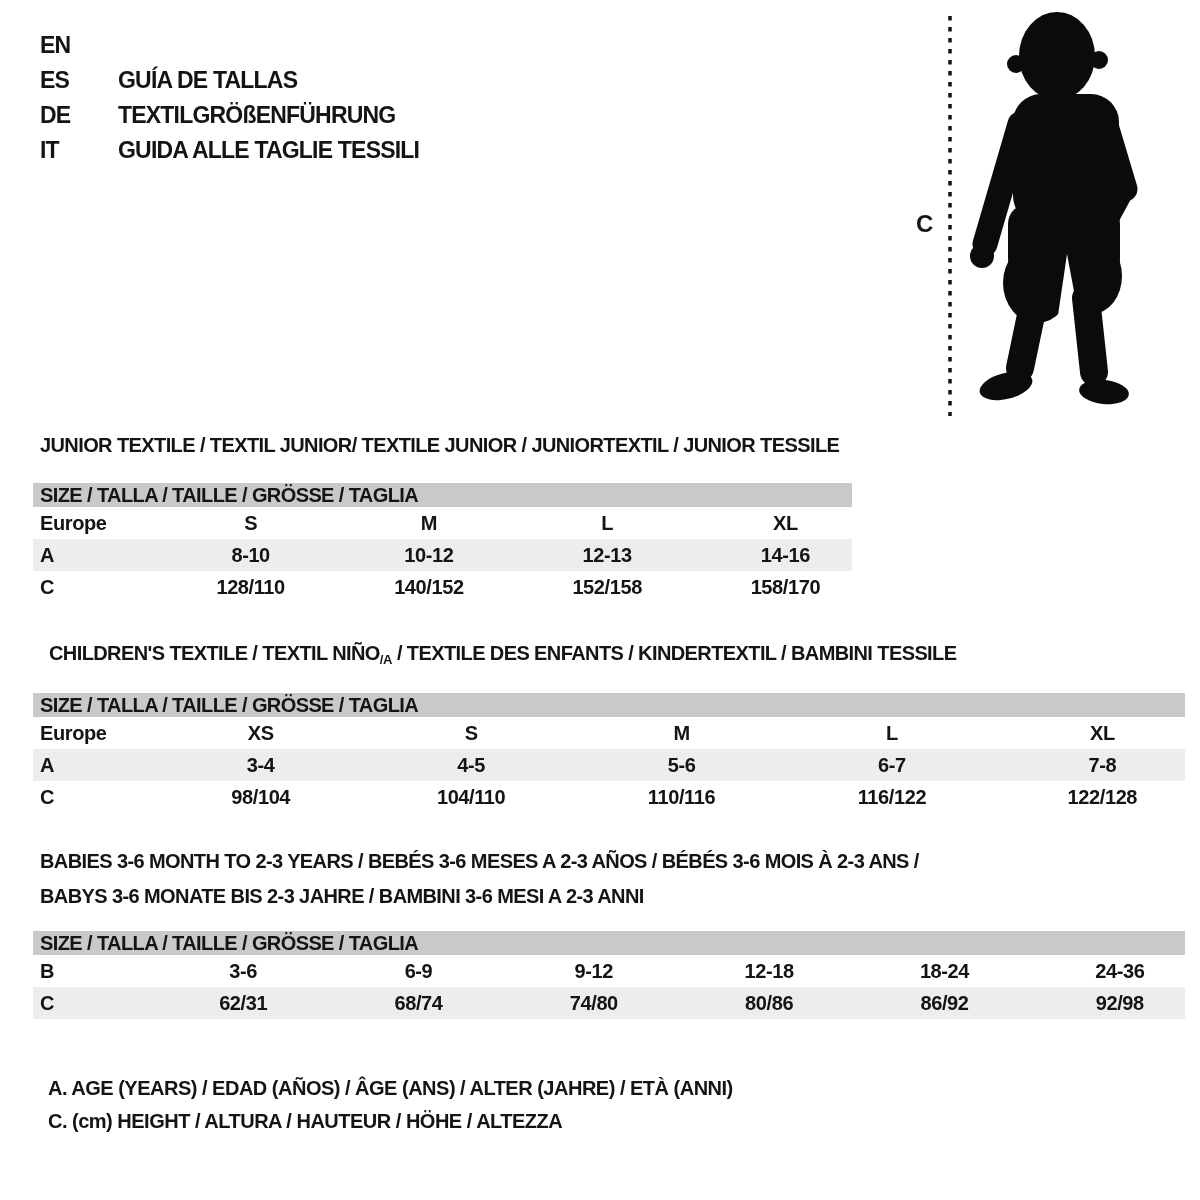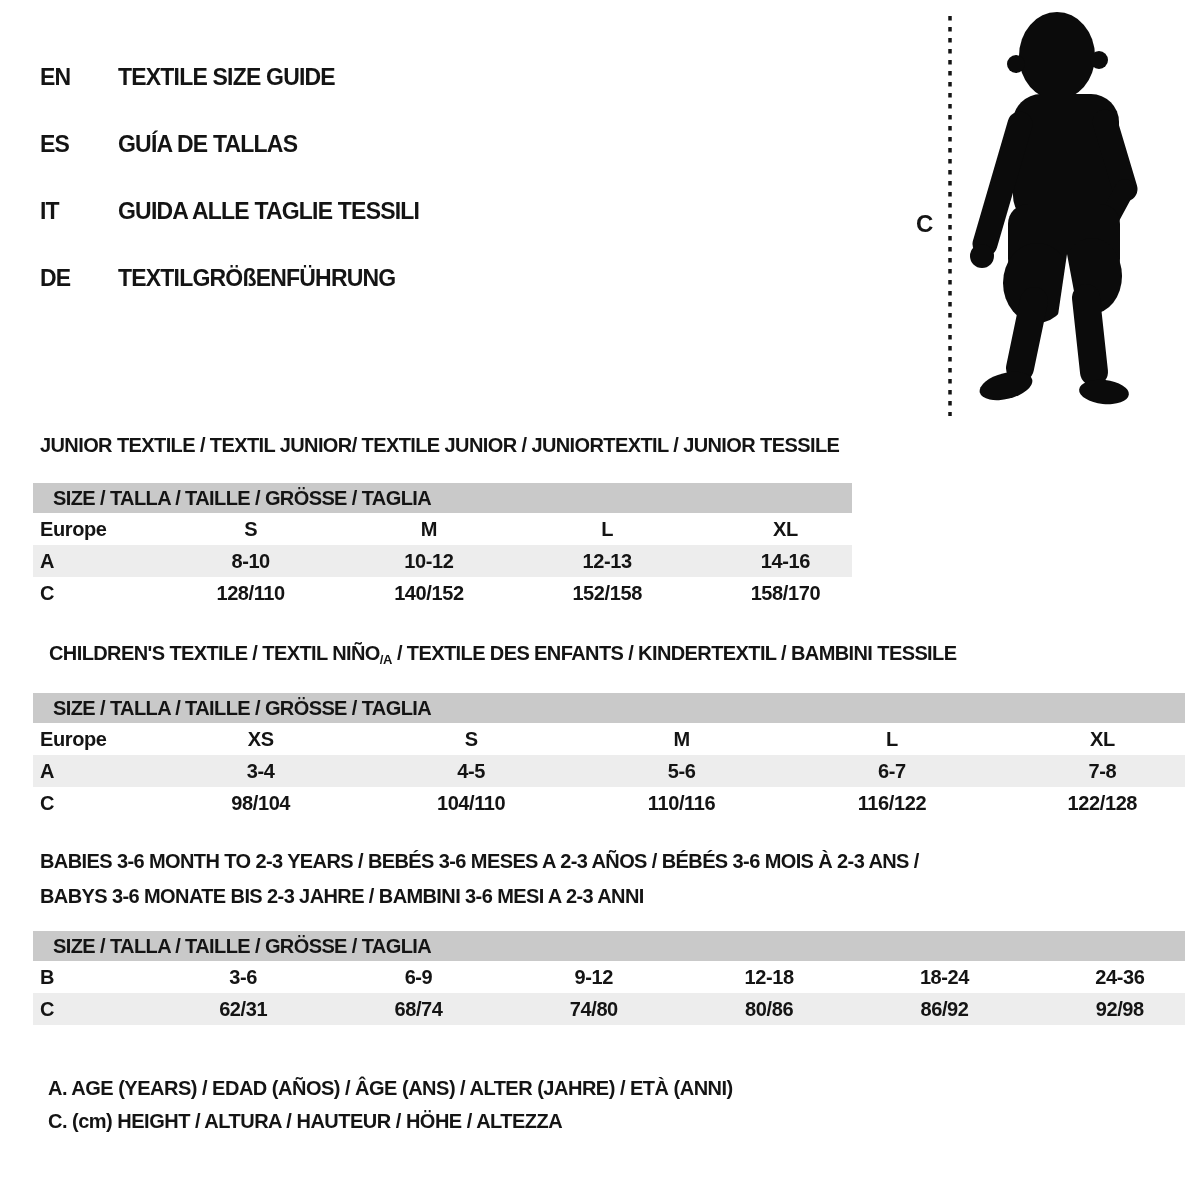--- a/index.html
+++ b/index.html
@@ -12,66 +12,65 @@
   html,body{margin:0;padding:0;}
   body{
     width:1200px;height:1200px;position:relative;overflow:hidden;
     background:var(--bg);color:var(--ink);
     font-family:"Liberation Sans", sans-serif;font-weight:700;
   }
   .abs{position:absolute;}
 
   
   .lang-block{left:40px;top:28px;}
-  .lang-row{display:flex;height:35px;align-items:center;font-size:23px;letter-spacing:-0.8px;margin-top:32px;}
+  .lang-row{display:flex;height:35px;align-items:center;font-size:23px;letter-spacing:-0.8px;}
   .lang-code{width:78px;}
 
   
   .figure{left:900px;top:0;width:270px;height:430px;}
   .figure svg{position:absolute;left:0;top:0;}
   .measure-label{position:absolute;left:16px;top:210px;font-size:24px;}
 
   
   .sec-heading{font-size:20px;letter-spacing:-0.6px;line-height:35px;white-space:nowrap;}
   .sec-heading .subsc{font-size:13px;vertical-align:-4px;letter-spacing:-0.4px;}
 
   
   .sg-table{position:absolute;}
-  .tbar{height:30px;background:var(--bar);display:flex;align-items:center;
-        padding-left:20px;font-size:20px;letter-spacing:-0.6px;text-align:center;}
+  .tbar{height:24px;background:var(--bar);display:flex;align-items:center;
+        padding-left:7px;font-size:20px;letter-spacing:-0.6px;text-align:center;}
   .trow{display:flex;height:32px;align-items:center;font-size:20px;letter-spacing:-0.4px;gap:45px;}
   .trow.shaded{background:var(--shaded);}
   .tlabel{padding-left:7px;flex:0 0 auto;}
   .tvalue{flex:1 1 0;text-align:center;}
   .junior .tlabel{width:106px;}
   .wide .tlabel{width:100px;}
 
   
   .footnotes{left:40px;top:1072px;}
   .footnote{height:33px;font-size:20px;letter-spacing:-0.5px;line-height:33px;white-space:nowrap;margin-left:8px;}
 </style>
 </head>
 <body style="--bar: #c9c9c9; --shaded: #ededed; --ink: #141414; --bg: #ffffff;">
 
 <div class="abs lang-block">
   <div class="lang-row">
     <span class="lang-code">EN</span>
-    <span class="lang-title">TEXTILE SIZE GUIDE</span>
   </div>
   <div class="lang-row">
     <span class="lang-code">ES</span>
     <span class="lang-title">GUÍA DE TALLAS</span>
   </div>
   <div class="lang-row">
+    <span class="lang-code">DE</span>
+    <span class="lang-title">TEXTILGRÖßENFÜHRUNG</span>
+  </div>
+  <div class="lang-row">
     <span class="lang-code">IT</span>
     <span class="lang-title">GUIDA ALLE TAGLIE TESSILI</span>
-  </div>
-  <div class="lang-row">
-    <span class="lang-code">DE</span>
-    <span class="lang-title">TEXTILGRÖßENFÜHRUNG</span>
   </div>
 </div>
 
 <div class="abs figure">
   <span class="measure-label">C</span>
   <svg width="270" height="430" viewBox="0 0 270 430" aria-hidden="true">
 
     <line x1="50" y1="16" x2="50" y2="416" stroke="#141414" stroke-width="3.5" stroke-dasharray="4.5 6.5"></line>
 
     <g transform="translate(58,6)" fill="#0b0b0b" stroke="#0b0b0b">

